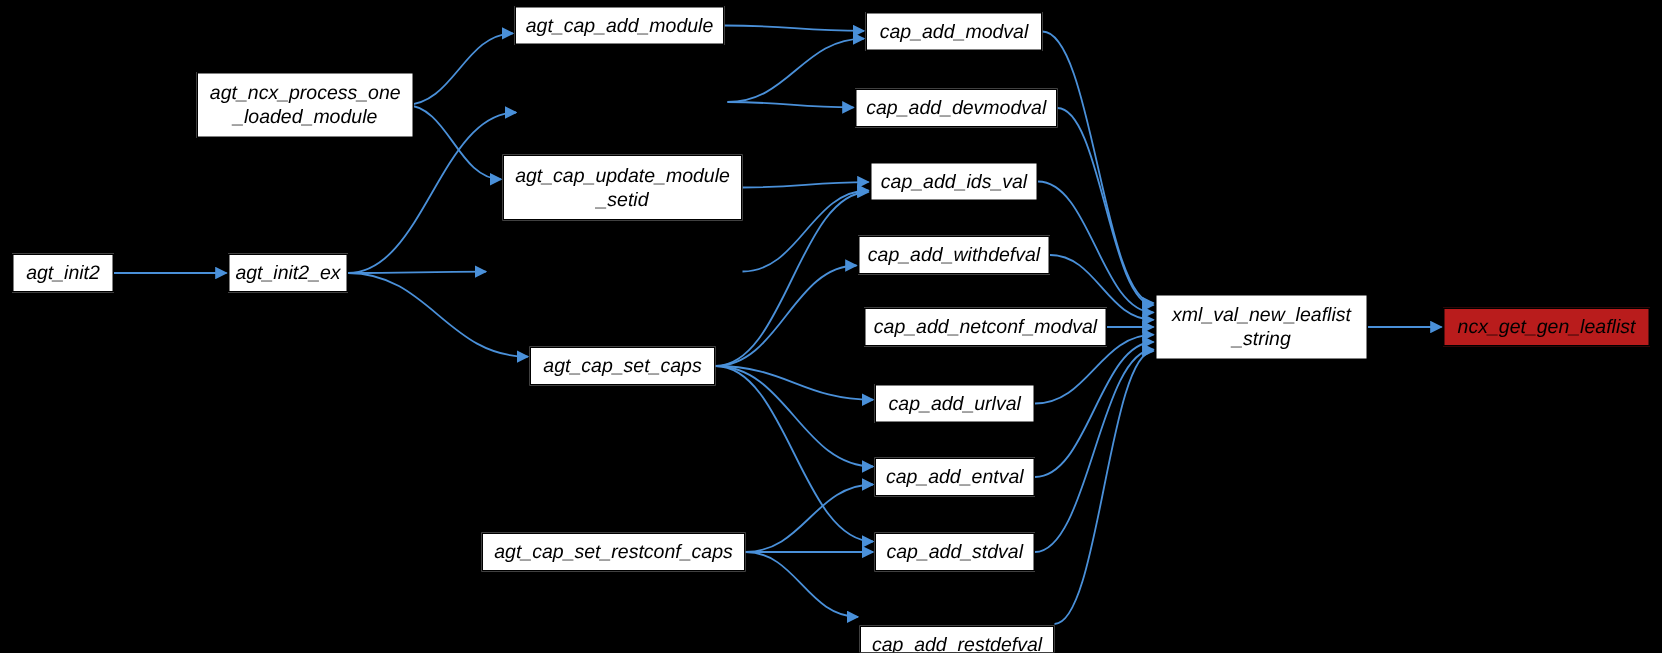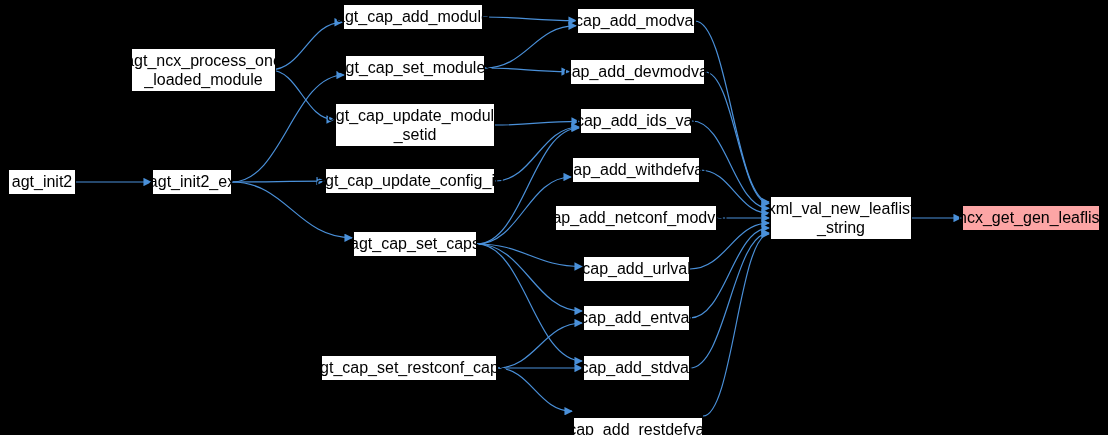--- a/index.html
+++ b/index.html
@@ -23,29 +23,30 @@
   }
   .node {
     position: absolute;
     z-index: 2;
     display: flex;
     align-items: center;
     justify-content: center;
     background: #ffffff;
     border: 1px solid #000000;
     color: #000000;
-    font-size: 16px;
+    font-size: 13px;
     line-height: 1.2;
     text-align: center;
     white-space: pre-line;
     box-sizing: border-box;
     cursor: pointer;
+    font-style: italic;
   }
   .node.highlight {
-    background: #fca5a5;
+    background: #b91c1c;
     cursor: default;
   }
   .edge {
     fill: none;
     stroke-width: 1.2;
   }
 </style>
 </head>
 <body>
 
@@ -84,31 +85,29 @@
       <path d="M 690 318 C 725.55 318, 733.45 228, 769 228" class="edge" stroke="#4a90d9" marker-end="url(#arrow)"></path>
       <path d="M 690 368 C 725.55 368, 733.45 233, 769 233" class="edge" stroke="#4a90d9" marker-end="url(#arrow)"></path>
       <path d="M 703 416 C 732.7 416, 739.3 234, 769 234" class="edge" stroke="#4a90d9" marker-end="url(#arrow)"></path>
       <path d="M 912 218 C 934.05 218, 938.95 218, 961 218" class="edge" stroke="#4a90d9" marker-end="url(#arrow)"></path>
     </svg>
     <div class="node" style="left: 8px; top: 169px; width: 68px; height: 26px; justify-content: center;"><span>agt_init2</span></div>
     <div class="node" style="left: 152px; top: 169px; width: 80px; height: 26px; align-items: center;"><span>agt_init2_ex</span></div>
     <div class="node" style="left: 131px; top: 48px; width: 145px; height: 44px;"><span>agt_ncx_process_one
 _loaded_module</span></div>
     <div class="node" style="left: 343px; top: 4px; width: 140px; height: 26px;"><span>agt_cap_add_module</span></div>
-    <div class="node" style="left: 345px; top: 55px; width: 140px; height: 26px;"><span>agt_cap_set_modules</span></div>
     <div class="node" style="left: 335px; top: 103px; width: 160px; height: 44px;"><span>agt_cap_update_module
 _setid</span></div>
-    <div class="node" style="left: 325px; top: 168px; width: 170px; height: 26px;"><span>agt_cap_update_config_id</span></div>
     <div class="node" style="left: 353px; top: 231px; width: 124px; height: 26px;"><span>agt_cap_set_caps</span></div>
     <div class="node" style="left: 321px; top: 355px; width: 176px; height: 26px; align-items: center;"><span>agt_cap_set_restconf_caps</span></div>
     <div class="node" style="left: 577px; top: 8px; width: 118px; height: 26px;"><span>cap_add_modval</span></div>
     <div class="node" style="left: 570px; top: 59px; width: 135px; height: 26px;"><span>cap_add_devmodval</span></div>
     <div class="node" style="left: 580px; top: 108px; width: 112px; height: 26px;"><span>cap_add_ids_val</span></div>
     <div class="node" style="left: 572px; top: 157px; width: 128px; height: 26px;"><span>cap_add_withdefval</span></div>
-    <div class="node" style="left: 555px; top: 205px; width: 162px; height: 26px; justify-content: center;"><span>cap_add_netconf_modval</span></div>
+    <div class="node" style="left: 576px; top: 205px; width: 162px; height: 26px; justify-content: center;"><span>cap_add_netconf_modval</span></div>
     <div class="node" style="left: 583px; top: 256px; width: 107px; height: 26px; align-items: center;"><span>cap_add_urlval</span></div>
     <div class="node" style="left: 583px; top: 305px; width: 107px; height: 26px;"><span>cap_add_entval</span></div>
     <div class="node" style="left: 583px; top: 355px; width: 107px; height: 26px;"><span>cap_add_stdval</span></div>
     <div class="node" style="left: 573px; top: 403px; width: 130px; height: 26px; margin-top: 14px;"><span>cap_add_restdefval</span></div>
     <div class="node" style="left: 770px; top: 196px; width: 142px; height: 44px;"><span>xml_val_new_leaflist
 _string</span></div>
     <div class="node highlight" style="left: 962px; top: 205px; width: 138px; height: 26px;"><span>ncx_get_gen_leaflist</span></div>
   </div>
 
 </body></html>

